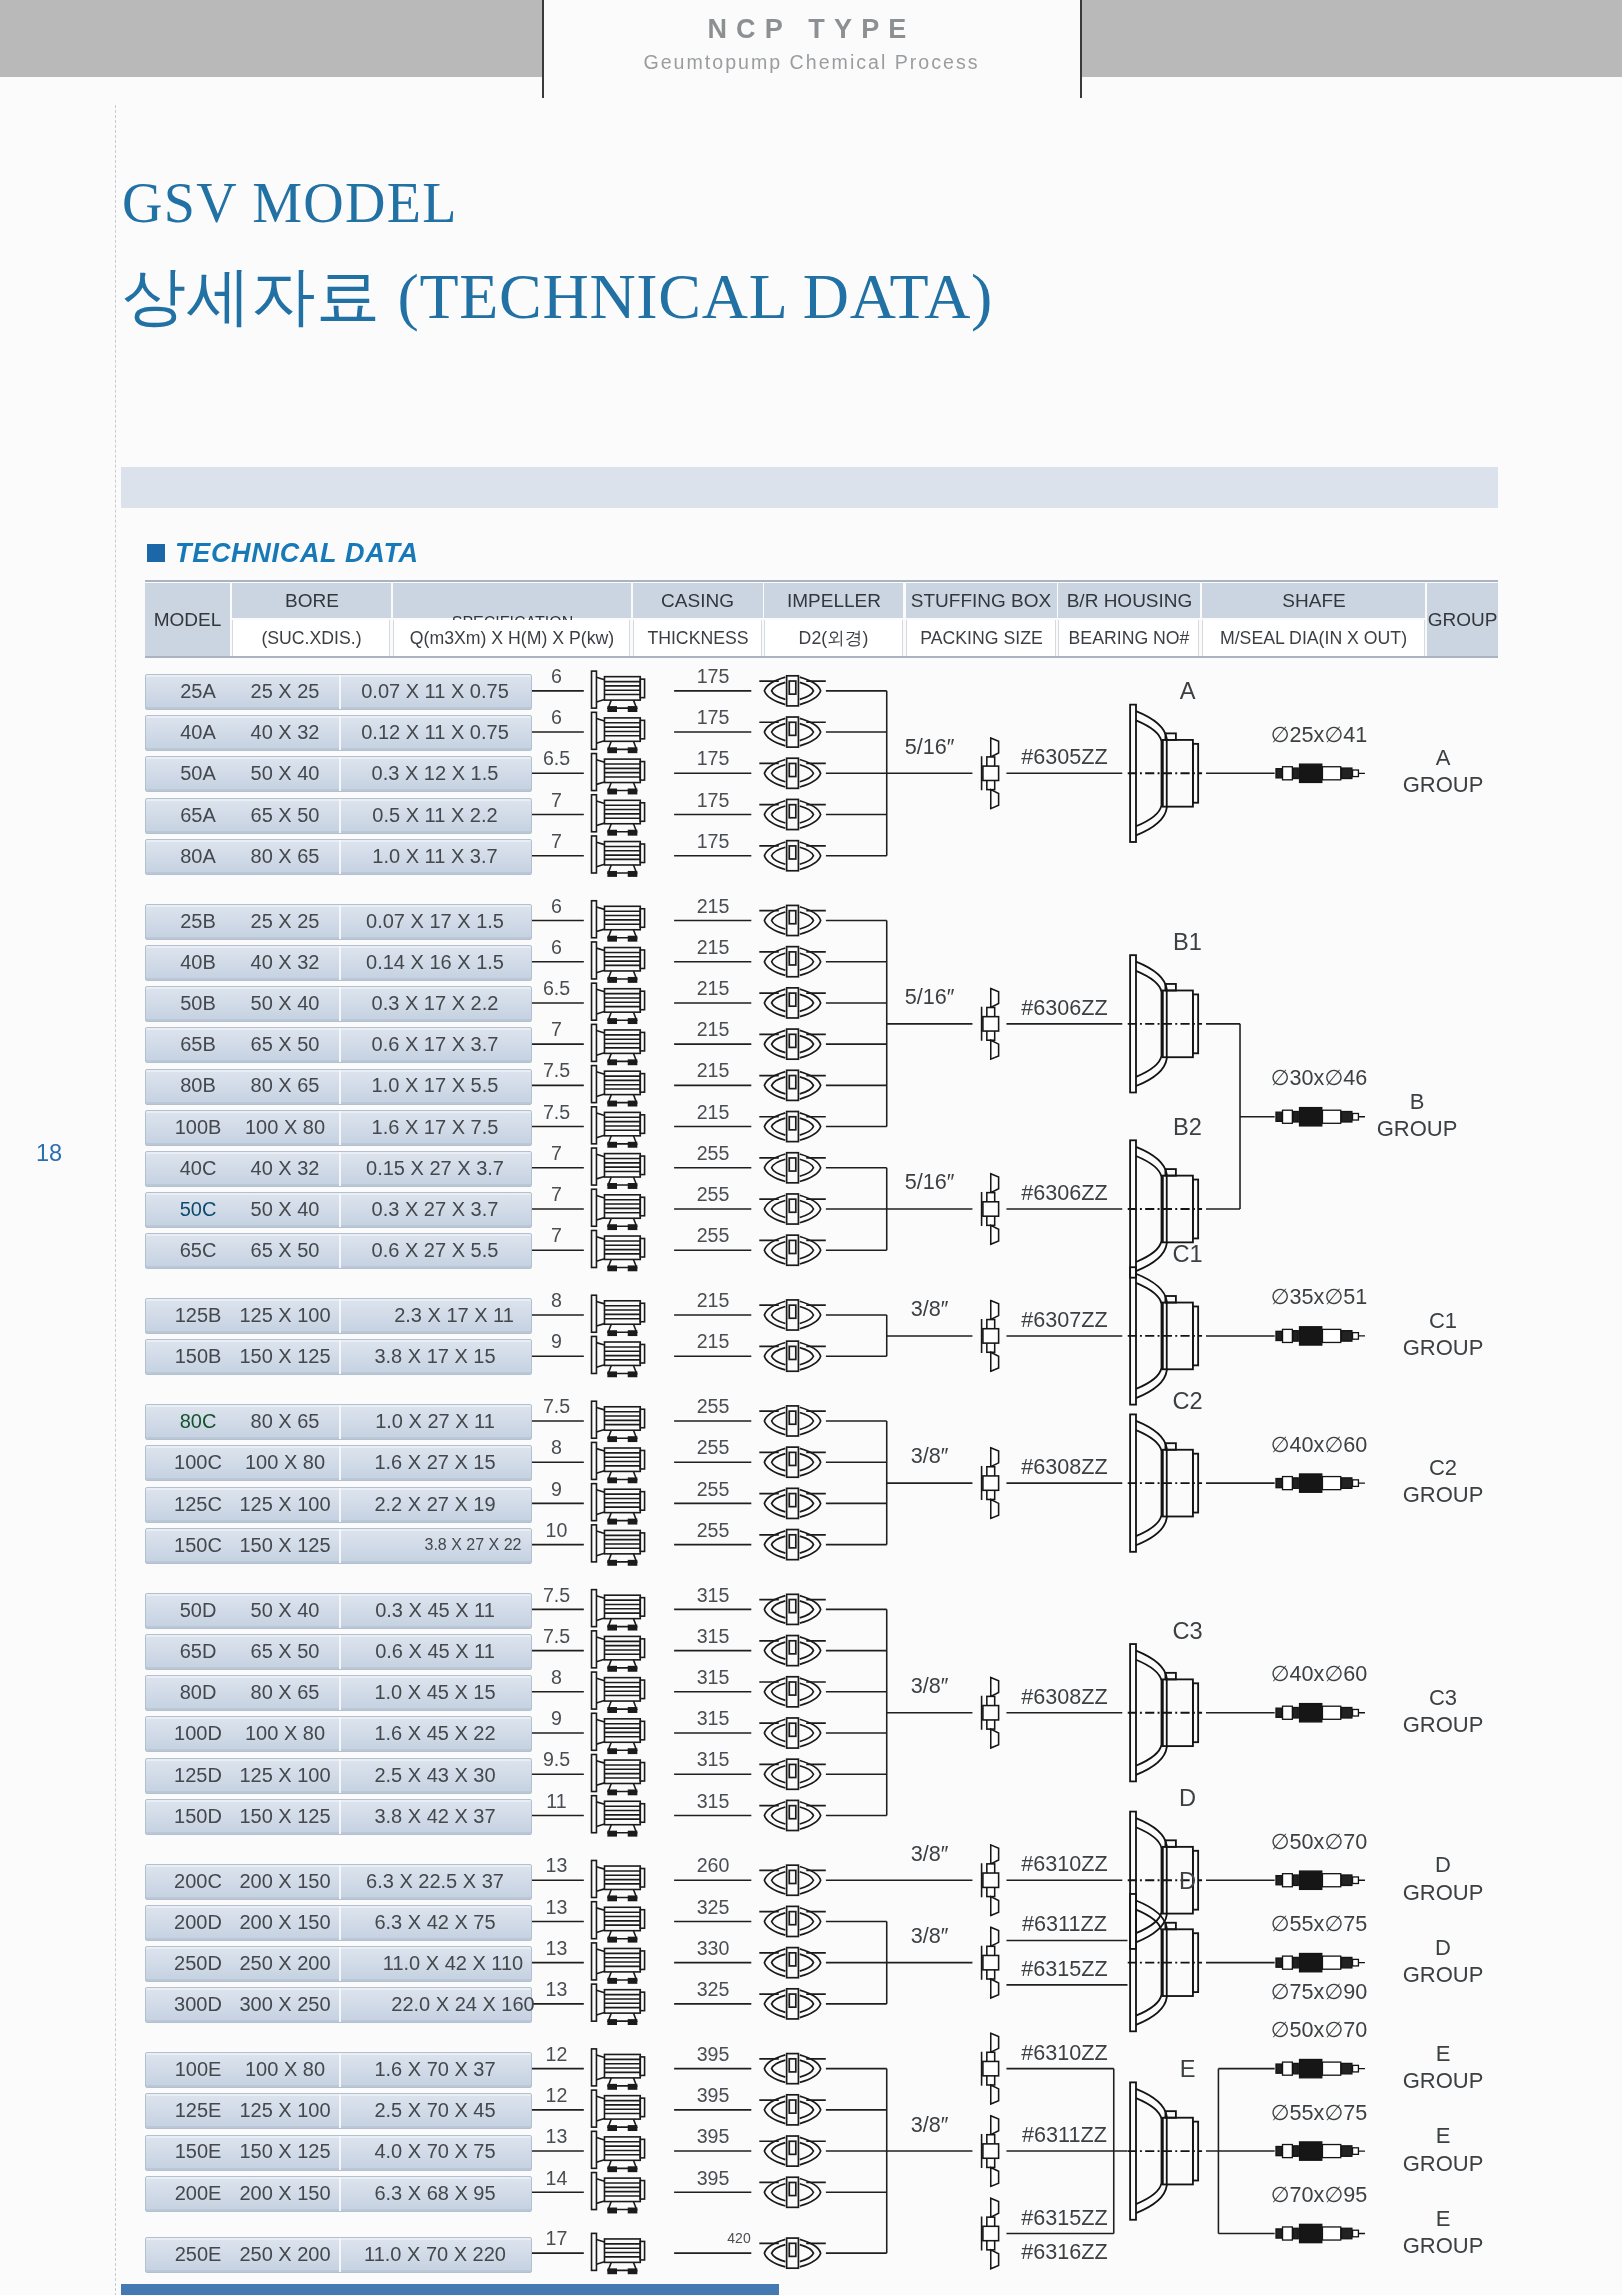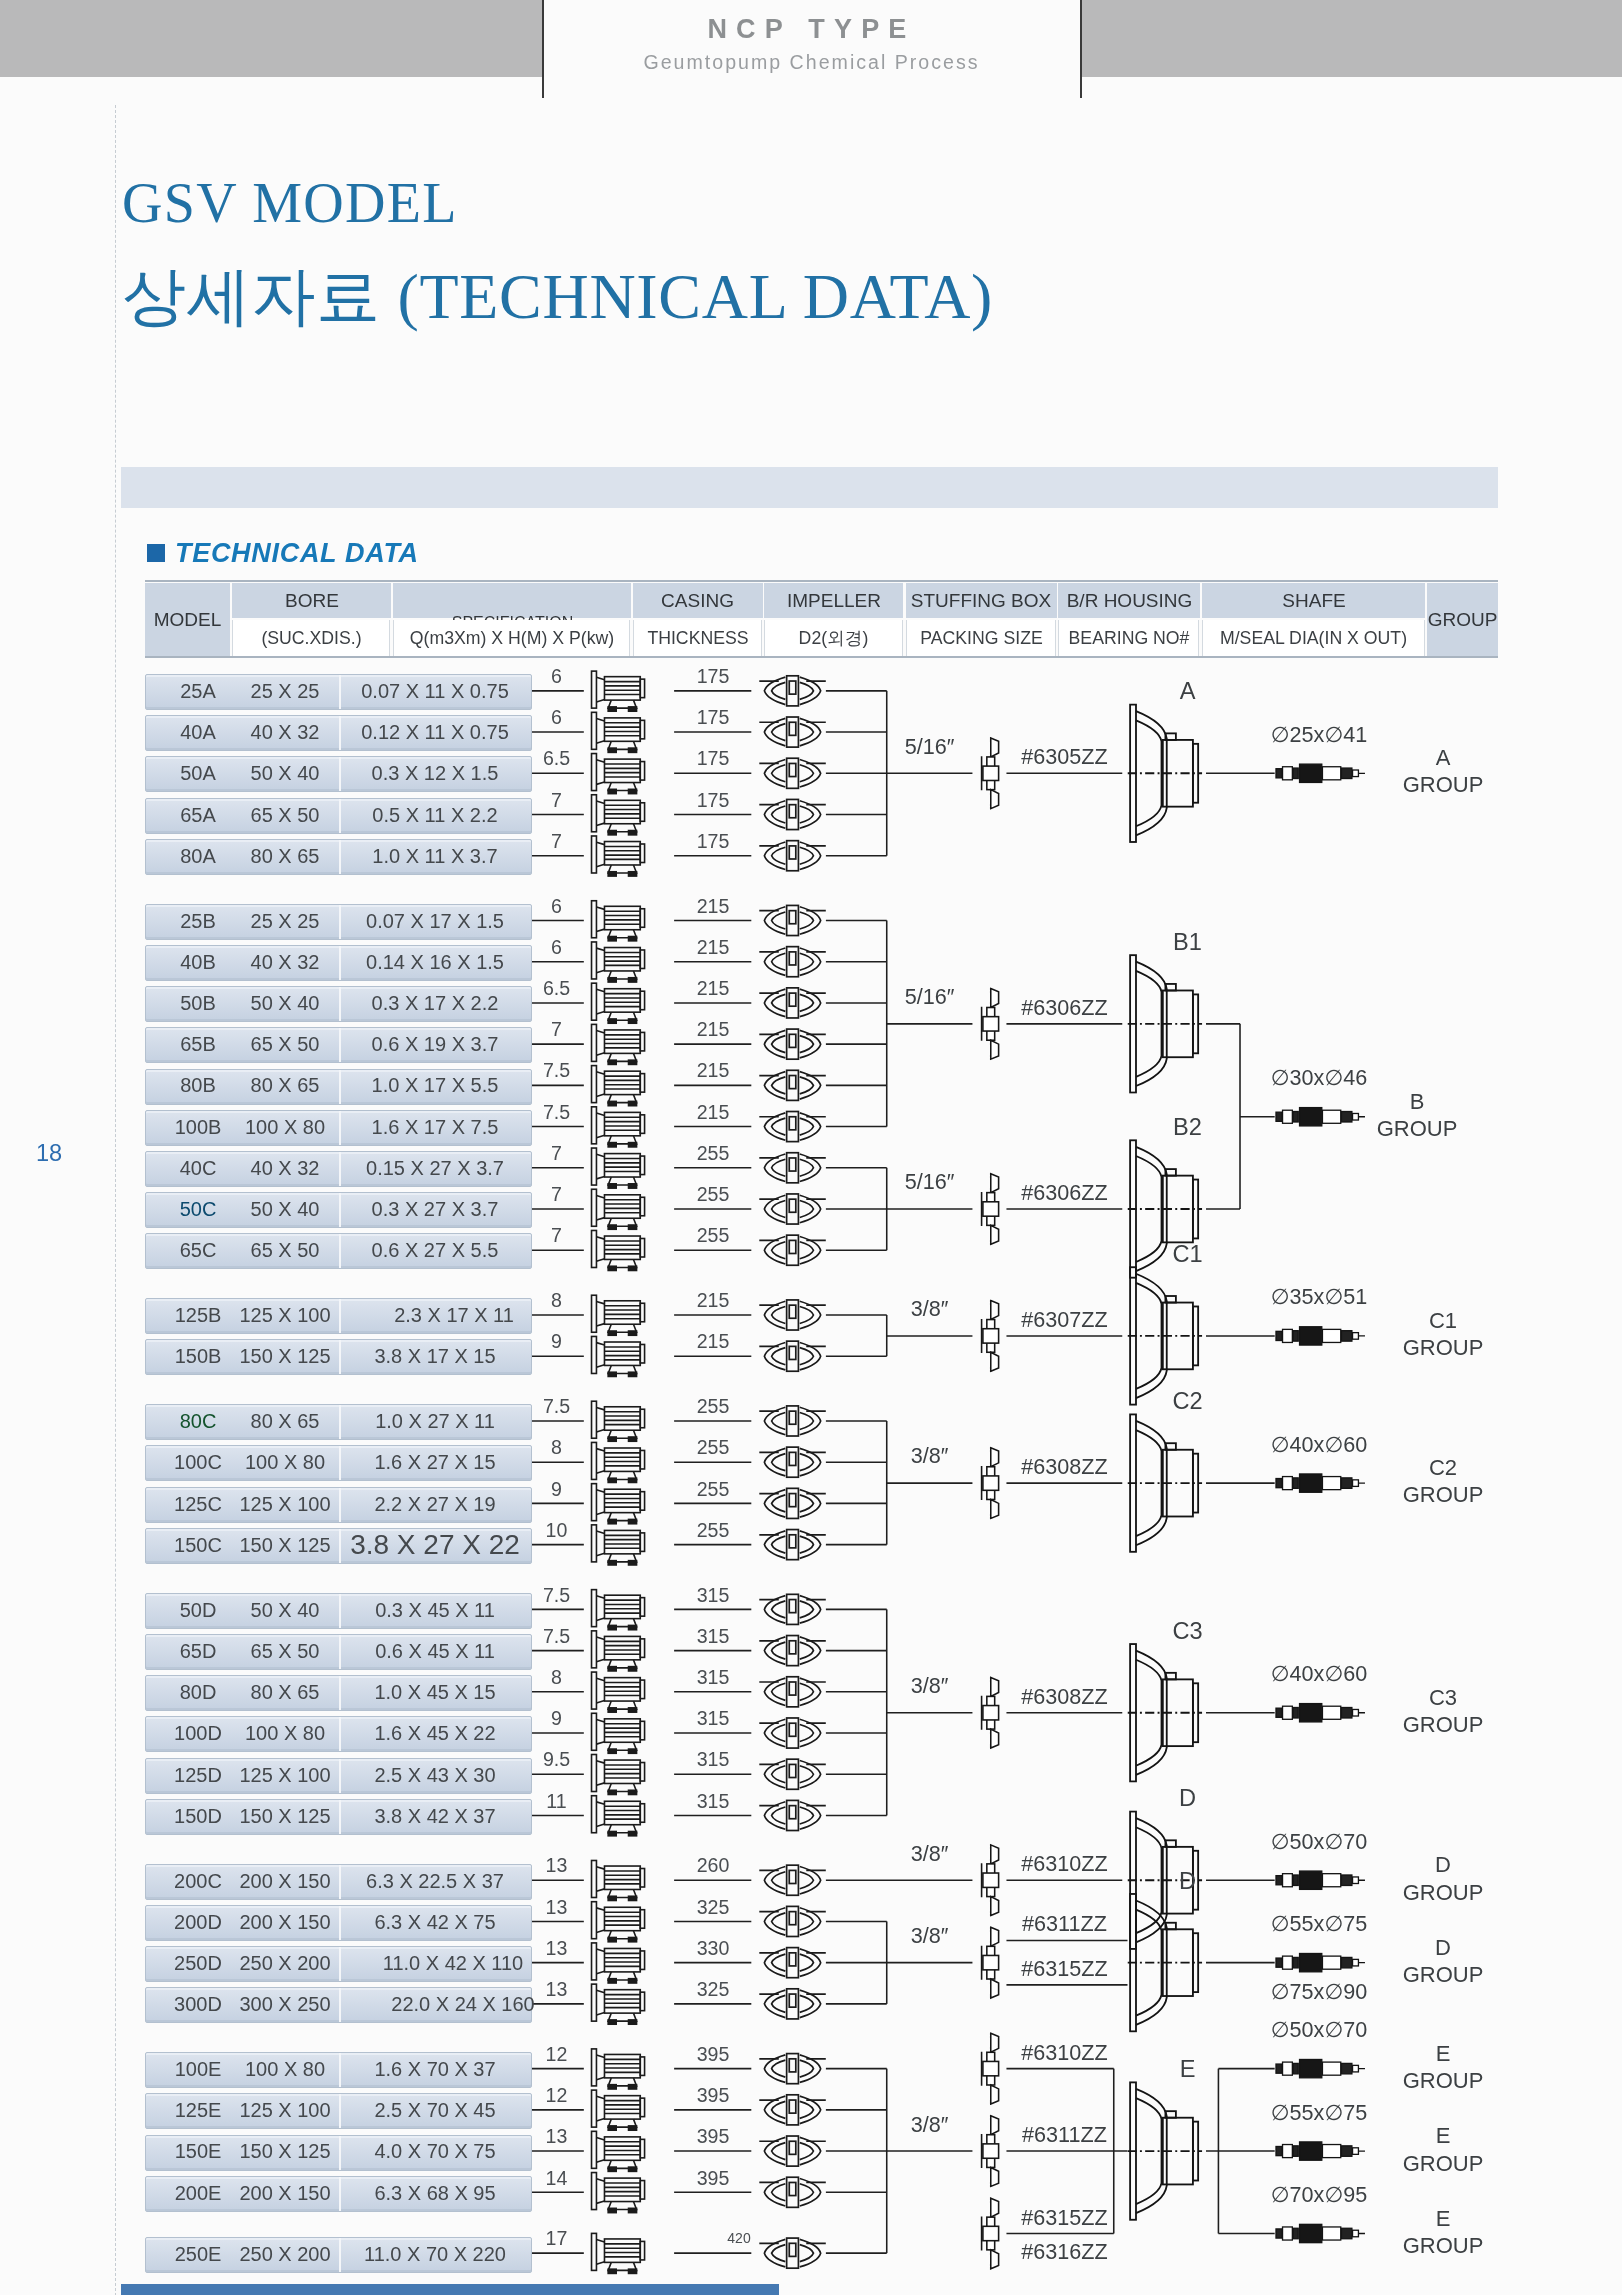--- a/index.html
+++ b/index.html
@@ -473,21 +473,21 @@
 <div class="t" style="left: 149px; top: 990px; width: 98px; height: 26px; font-size: 20px; color: rgb(68, 72, 76);">50B</div>
 <div class="t" style="left: 226px; top: 990px; width: 118px; height: 26px; font-size: 20px; color: rgb(68, 72, 76);">50 X 40</div>
 <div class="t" style="left: 340px; top: 990px; width: 190px; height: 26px; font-size: 20px; color: rgb(68, 72, 76);">0.3 X 17 X 2.2</div>
 <div class="t" style="left: 525px; top: 977px; width: 63px; height: 22px; font-size: 19.6px; color: rgb(74, 78, 82);">6.5</div>
 <div class="t" style="left: 677px; top: 977px; width: 72px; height: 22px; font-size: 19.6px; color: rgb(74, 78, 82);">215</div>
 <div class="rowbox" style="position: absolute; left: 145px; top: 1027px; width: 385px; height: 34px;">
     <div class="div"></div>
   </div>
 <div class="t" style="left: 149px; top: 1031px; width: 98px; height: 26px; font-size: 20px; color: rgb(68, 72, 76);">65B</div>
 <div class="t" style="left: 226px; top: 1031px; width: 118px; height: 26px; font-size: 20px; color: rgb(68, 72, 76);">65 X 50</div>
-<div class="t" style="left: 340px; top: 1031px; width: 190px; height: 26px; font-size: 20px; color: rgb(68, 72, 76);">0.6 X 19 X 3.7</div>
+<div class="t" style="left: 340px; top: 1031px; width: 190px; height: 26px; font-size: 20px; color: rgb(68, 72, 76);">0.6 X 17 X 3.7</div>
 <div class="t" style="left: 525px; top: 1018px; width: 63px; height: 22px; font-size: 19.6px; color: rgb(74, 78, 82);">7</div>
 <div class="t" style="left: 677px; top: 1018px; width: 72px; height: 22px; font-size: 19.6px; color: rgb(74, 78, 82);">215</div>
 <div class="rowbox" style="position: absolute; left: 145px; top: 1069px; width: 385px; height: 34px;">
     <div class="div"></div>
   </div>
 <div class="t" style="left: 149px; top: 1072px; width: 98px; height: 26px; font-size: 20px; color: rgb(68, 72, 76);">80B</div>
 <div class="t" style="left: 226px; top: 1072px; width: 118px; height: 26px; font-size: 20px; color: rgb(68, 72, 76);">80 X 65</div>
 <div class="t" style="left: 340px; top: 1072px; width: 190px; height: 26px; font-size: 20px; color: rgb(68, 72, 76);">1.0 X 17 X 5.5</div>
 <div class="t" style="left: 525px; top: 1059px; width: 63px; height: 22px; font-size: 19.6px; color: rgb(74, 78, 82);">7.5</div>
 <div class="t" style="left: 677px; top: 1059px; width: 72px; height: 22px; font-size: 19.6px; color: rgb(74, 78, 82);">215</div>
@@ -573,21 +573,21 @@
 <div class="t" style="left: 149px; top: 1491px; width: 98px; height: 26px; font-size: 20px; color: rgb(68, 72, 76);">125C</div>
 <div class="t" style="left: 226px; top: 1491px; width: 118px; height: 26px; font-size: 20px; color: rgb(68, 72, 76);">125 X 100</div>
 <div class="t" style="left: 340px; top: 1491px; width: 190px; height: 26px; font-size: 20px; color: rgb(68, 72, 76);">2.2 X 27 X 19</div>
 <div class="t" style="left: 525px; top: 1478px; width: 63px; height: 22px; font-size: 19.6px; color: rgb(74, 78, 82);">9</div>
 <div class="t" style="left: 677px; top: 1478px; width: 72px; height: 22px; font-size: 19.6px; color: rgb(74, 78, 82);">255</div>
 <div class="rowbox" style="position: absolute; left: 145px; top: 1528px; width: 385px; height: 34px;">
     <div class="div"></div>
   </div>
 <div class="t" style="left: 149px; top: 1532px; width: 98px; height: 26px; font-size: 20px; color: rgb(68, 72, 76);">150C</div>
 <div class="t" style="left: 226px; top: 1532px; width: 118px; height: 26px; font-size: 20px; color: rgb(68, 72, 76);">150 X 125</div>
-<div class="t" style="left: 340px; top: 1532px; width: 190px; height: 26px; font-size: 28px; color: rgb(68, 72, 76);">3.8 X 27 X 22</div>
+<div class="t" style="left: 340px; top: 1532px; width: 190px; height: 26px; font-size: 16px; color: rgb(68, 72, 76); padding-left: 38px;">3.8 X 27 X 22</div>
 <div class="t" style="left: 525px; top: 1519px; width: 63px; height: 22px; font-size: 19.6px; color: rgb(74, 78, 82);">10</div>
 <div class="t" style="left: 677px; top: 1519px; width: 72px; height: 22px; font-size: 19.6px; color: rgb(74, 78, 82);">255</div>
 <div class="t" style="left: 887px; top: 1445px; width: 85px; height: 23.6px; font-size: 21.6px;">3/8″</div>
 <div class="t" style="left: 999px; top: 1456px; width: 131px; height: 22px; font-size: 21.6px;">#6308ZZ</div>
 <div class="t" style="left: 1158px; top: 1389px; width: 59px; height: 25px; font-size: 23.6px;">C2</div>
 <div class="t" style="left: 1247px; top: 1434px; width: 144px; height: 22px; font-size: 21.6px;">∅40x∅60</div>
 <div class="t" style="left: 1384px; top: 1454px; width: 118px; height: 27.5px; font-size: 22px;">C2</div>
 <div class="t" style="left: 1384px; top: 1481px; width: 118px; height: 27.5px; font-size: 22px;">GROUP</div>
 <div class="rowbox" style="position: absolute; left: 145px; top: 1593px; width: 385px; height: 34px;">
     <div class="div"></div>

